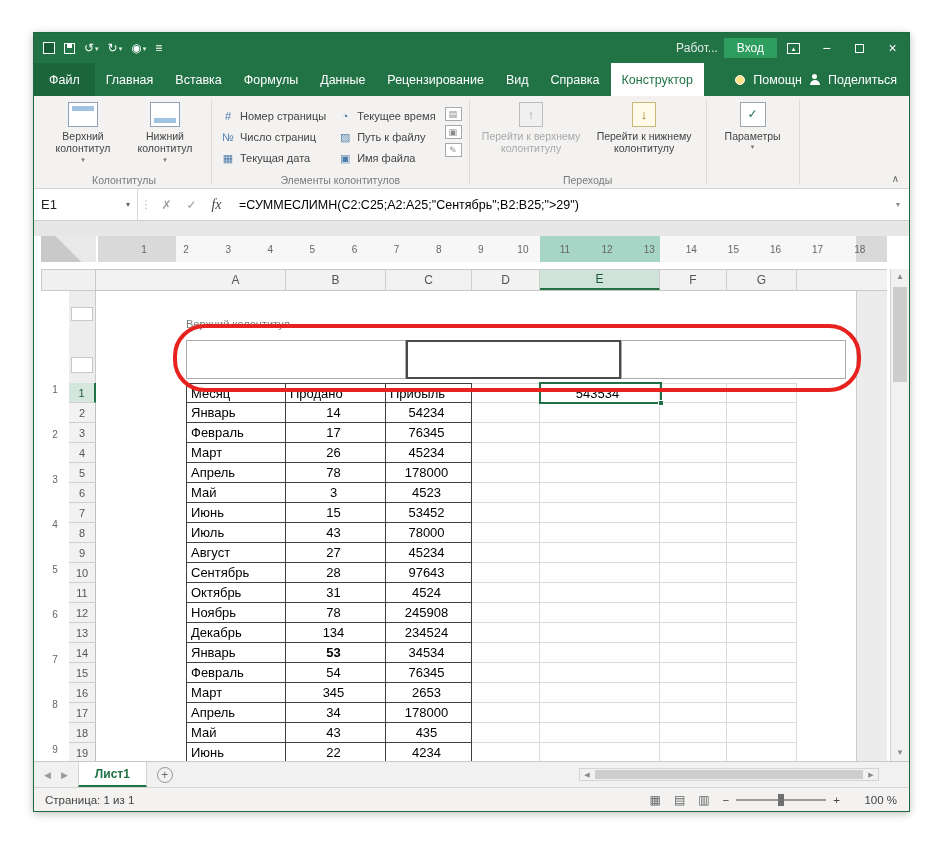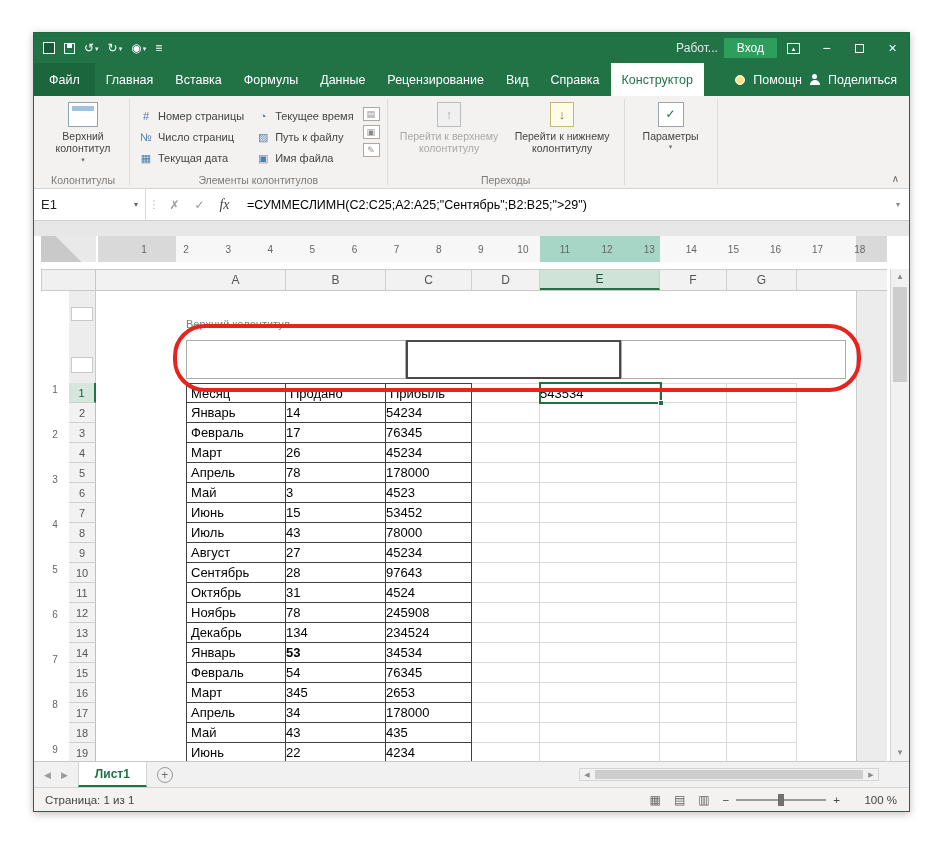--- a/index.html
+++ b/index.html
@@ -67,21 +67,21 @@
     padding: 0 4px; white-space: nowrap; }
   .smallicon { width: 14px; height: 14px; font-size: 11px; line-height: 14px; text-align: center; color: #4f7dab; }
   .iconstack { display: flex; flex-direction: column; gap: 4px; padding: 7px 2px 0 5px; }
   .stackicon { width: 17px; height: 14px; border: 1px solid #a9a9a9; background: #fff; font-size: 9px;
     color: #8a8a8a; text-align: center; line-height: 12px; }
   .collapse { position: absolute; right: 10px; bottom: 4px; font-size: 10px; color: #666; }
 
   
   .formulabar { height: 32px; background: #fff; border-bottom: 1px solid #cfcfcf; display: flex;
     align-items: stretch; flex: 0 0 auto; font-size: 13px; }
-  .namebox { width: 112px; border-right: 1px solid #d9d9d9; display: flex; align-items: center;
+  .namebox { width: 104px; border-right: 1px solid #d9d9d9; display: flex; align-items: center;
     padding: 0 7px; color: #222; }
   .nb-dd { margin-left: auto; font-size: 8px; color: #666; }
   .dragdots { width: 16px; display: flex; align-items: center; justify-content: center; color: #b5b5b5; font-size: 11px; }
   .fbtn { width: 25px; display: flex; align-items: center; justify-content: center; color: #9b9b9b; font-size: 12px; }
   .fx { color: #444; font-style: italic; font-family: "Liberation Serif", serif; font-size: 14px; }
   .formula { flex: 1; display: flex; align-items: center; padding-left: 10px; color: #000; font-size: 12.5px;
     white-space: nowrap; overflow: hidden; }
   .fb-dd { width: 22px; display: flex; align-items: center; justify-content: center; color: #888; font-size: 8px; }
 
   
@@ -118,21 +118,21 @@
     border: 4px solid #e8231f; border-radius: 32px; pointer-events: none; z-index: 5; }
   .gridrows { position: absolute; left: 152px; top: 162px; width: 611px; }
   .grow { display: flex; height: 20px; }
   .cell { height: 20px; overflow: hidden; white-space: nowrap; line-height: 19px; font-size: 13px; color: #000; }
   .tc { border-right: 1px solid #3f3f3f; border-bottom: 1px solid #3f3f3f; }
   .grow:first-child .tc { border-top: 1px solid #3f3f3f; }
   .tc.first { border-left: 1px solid #3f3f3f; }
   .pc { border-right: 1px solid #dadada; border-bottom: 1px solid #dadada; }
   .grow:first-child .pc { border-top: 1px solid #dadada; }
   .cell.txt { padding-left: 4px; text-align: left; }
-  .cell.num { padding-right: 4px; text-align: left; }
+  .cell.num { padding-right: 4px; text-align: center; }
   .selbox { position: absolute; left: 505px; top: 161px; width: 123px; height: 22px;
     border: 2px solid #1f7145; z-index: 4; }
   .selbox .handle { position: absolute; right: -4px; bottom: -4px; width: 6px; height: 6px;
     background: #1f7145; border: 1px solid #fff; }
   .vscroll { position: absolute; right: 0; top: 48px; bottom: 0; width: 19px; background: #f1f1f1;
     border-left: 1px solid #d4d4d4; }
   .varrow { height: 16px; text-align: center; font-size: 8px; color: #8a8a8a; line-height: 16px; }
   .varrow.bottom { position: absolute; bottom: 0; left: 0; right: 0; }
   .vthumb { position: absolute; left: 2px; right: 2px; top: 18px; height: 95px; background: #cdcdcd; }
 
@@ -224,20 +224,25 @@
         <span class="person"></span>
         <span class="tab" style="padding:0 4px">Поделиться</span>
       </div>
     </div>
 
     <div class="ribbon">
       <div class="rgroup">
         <div class="bigbtn">
           <span class="hficon hdr"></span>
           <span class="blabel">Верхний колонтитул</span>
+          <span class="ddn">▾</span>
+        </div>
+        <div class="bigbtn">
+          <span class="hficon ftr"></span>
+          <span class="blabel">Нижний колонтитул</span>
           <span class="ddn">▾</span>
         </div>
         <div class="glabel">Колонтитулы</div>
       </div>
       <div class="gsep"></div>
 
       <div class="rgroup">
         <div class="elemgrid" id="hf-elements">
             <div class="smallbtn">
               <div class="smallicon">#</div>

